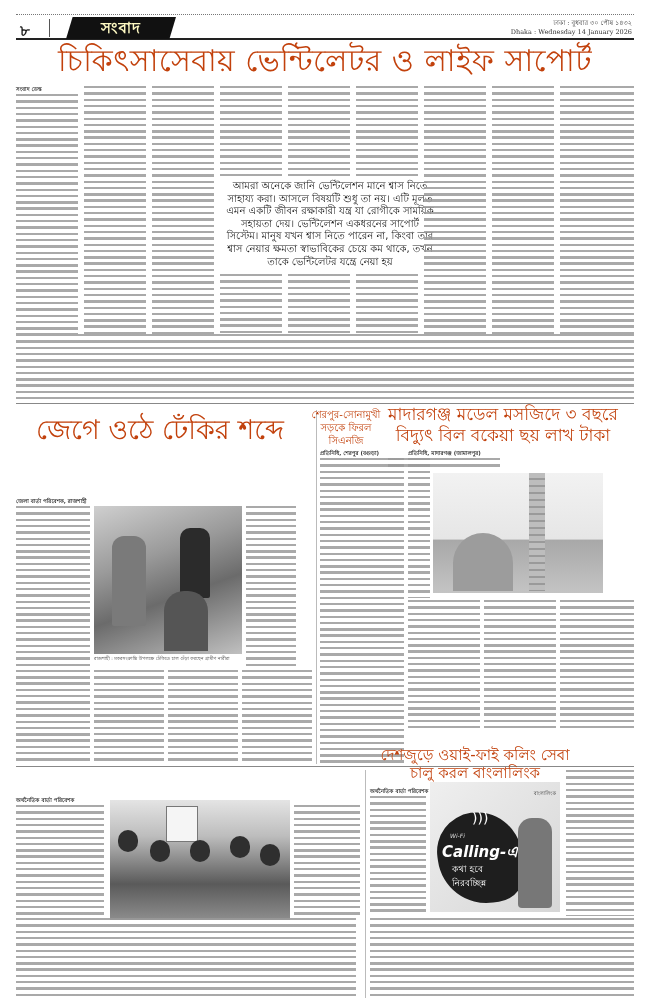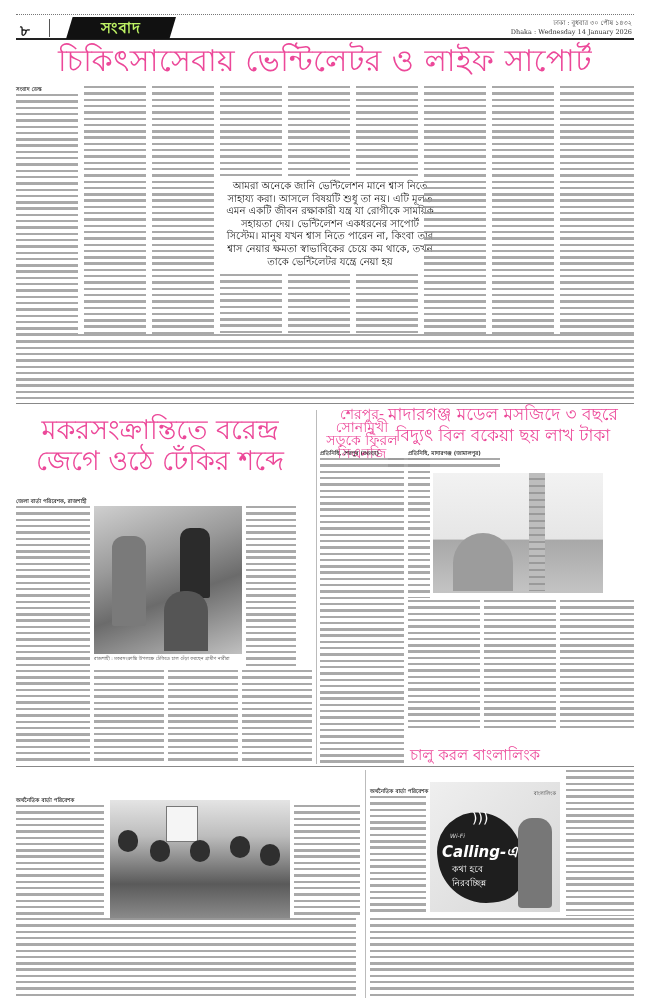--- a/index.html
+++ b/index.html
@@ -2,24 +2,24 @@
 <html><head>
 <meta charset="utf-8">
 <style>
   * { box-sizing: border-box; margin: 0; padding: 0; }
   html, body { width: 650px; height: 1005px; background: #ffffff; overflow: hidden; }
   body { font-family: "DejaVu Sans", sans-serif; color: #1a1a1a; position: relative; }
 
   .header { position: absolute; left: 16px; top: 14px; width: 618px; height: 26px; border-top: 1px dotted #777; border-bottom: 2px solid #222; }
   .page-no { position: absolute; left: 4px; top: 4px; font-size: 15px; font-weight: bold; }
   .page-sep { position: absolute; left: 33px; top: 4px; width: 1px; height: 18px; background: #555; }
-  .masthead { position: absolute; left: 50px; top: 2px; width: 110px; height: 22px; background: #111; color: #bef264; font-size: 15px; font-weight: bold; text-align: center; line-height: 22px; clip-path: polygon(6% 0, 100% 0, 94% 100%, 0 100%); letter-spacing: 1px; }
+  .masthead { position: absolute; left: 50px; top: 2px; width: 110px; height: 22px; background: #111; color: #fef9c3; font-size: 15px; font-weight: bold; text-align: center; line-height: 22px; clip-path: polygon(6% 0, 100% 0, 94% 100%, 0 100%); letter-spacing: 1px; }
   .dateline { position: absolute; right: 2px; top: 4px; text-align: right; font-size: 6.5px; line-height: 9px; color: #333; font-family: "DejaVu Serif", serif; }
 
-  .hl { position: absolute; text-align: center; font-weight: normal; color: #ec4899; line-height: 1.15; }
+  .hl { position: absolute; text-align: center; font-weight: normal; color: #c2410c; line-height: 1.15; }
   .h1 { left: 16px; top: 44px; width: 618px; font-size: 30px; letter-spacing: 0.5px; }
 
   .col { position: absolute; font-size: 4.2px; line-height: 6.3px; color: #555; text-align: justify; overflow: hidden; }
   .col .lines { display: block; height: 100%;
      background: repeating-linear-gradient(to bottom, #9a9a9a 0px, #9a9a9a 2.4px, transparent 2.4px, transparent 6.3px); opacity: 0.85; }
   .byline { position: absolute; font-size: 5.5px; color: #333; font-weight: bold; }
 
   .pullquote { position: absolute; left: 220px; top: 178px; width: 220px; height: 92px; text-align: center; font-size: 10px; line-height: 12.6px; color: #222; padding: 2px 6px; }
 
   .rule { position: absolute; background: #888; }
@@ -107,21 +107,20 @@
 <div class="col" style="left:560px;top:86px;width:74px;height:248px;">
     <span class="lines"></span>
   </div>
 <div class="col" style="left:16px;top:334px;width:618px;height:66px;">
     <span class="lines"></span>
   </div>
 
 <div class="rule" style="left:16px;top:403px;width:618px;height:1px;"></div>
 
 <div class="hl" style="left:20px;top:414px;width:280px;font-size:27px;">
-  <div>মকরসংক্রান্তিতে বরেন্দ্র</div>
   <div>জেগে ওঠে ঢেঁকির শব্দে</div>
 </div>
 <span class="byline" style="left:16px;top:498px;">জেলা বার্তা পরিবেশক, রাজশাহী</span>
 <div class="col" style="left:16px;top:506px;width:74px;height:200px;">
     <span class="lines"></span>
   </div>
 <div class="photo ph-dhenki">
   <div class="p1"></div>
     <div class="p2"></div>
     <div class="p3"></div>
@@ -138,21 +137,21 @@
   </div>
 <div class="col" style="left:242px;top:670px;width:70px;height:94px;">
     <span class="lines"></span>
   </div>
 <div class="col" style="left:16px;top:708px;width:74px;height:56px;">
     <span class="lines"></span>
   </div>
 
 <div class="rule" style="left:316px;top:410px;width:1px;height:354px;background:#bbb;"></div>
 
-<div class="hl" style="left:320px;top:408px;width:84px;font-size:14px;line-height:13px;">
+<div class="hl" style="left:304px;top:408px;width:84px;font-size:10px;line-height:13px;">
   <div>শেরপুর-সোনামুখী</div>
   <div>সড়কে ফিরল</div>
   <div>সিএনজি</div>
 </div>
 <span class="byline" style="left:320px;top:450px;">প্রতিনিধি, শেরপুর (বগুড়া)</span>
 <div class="col" style="left:320px;top:458px;width:84px;height:306px;">
     <span class="lines"></span>
   </div>
 
 <div class="hl" style="left:387px;top:404px;width:232px;font-size:17px;line-height:21px;">
@@ -199,20 +198,21 @@
 <div class="col" style="left:294px;top:805px;width:66px;height:110px;">
     <span class="lines"></span>
   </div>
 <div class="col" style="left:16px;top:918px;width:340px;height:80px;">
     <span class="lines"></span>
   </div>
 
 <div class="rule" style="left:365px;top:770px;width:1px;height:228px;background:#bbb;"></div>
 
 <div class="hl" style="left:380px;top:746px;width:190px;font-size:15px;line-height:18px;">
+  <div>দেশজুড়ে ওয়াই-ফাই কলিং সেবা</div>
   <div>চালু করল বাংলালিংক</div>
 </div>
 <span class="byline" style="left:370px;top:788px;">অর্থনৈতিক বার্তা পরিবেশক</span>
 <div class="col" style="left:370px;top:796px;width:56px;height:120px;">
     <span class="lines"></span>
   </div>
 <div class="ad-wifi">
   <div class="blob"></div>
   <span class="waves">)))</span>
   <span class="t1">Wi-Fi</span>

